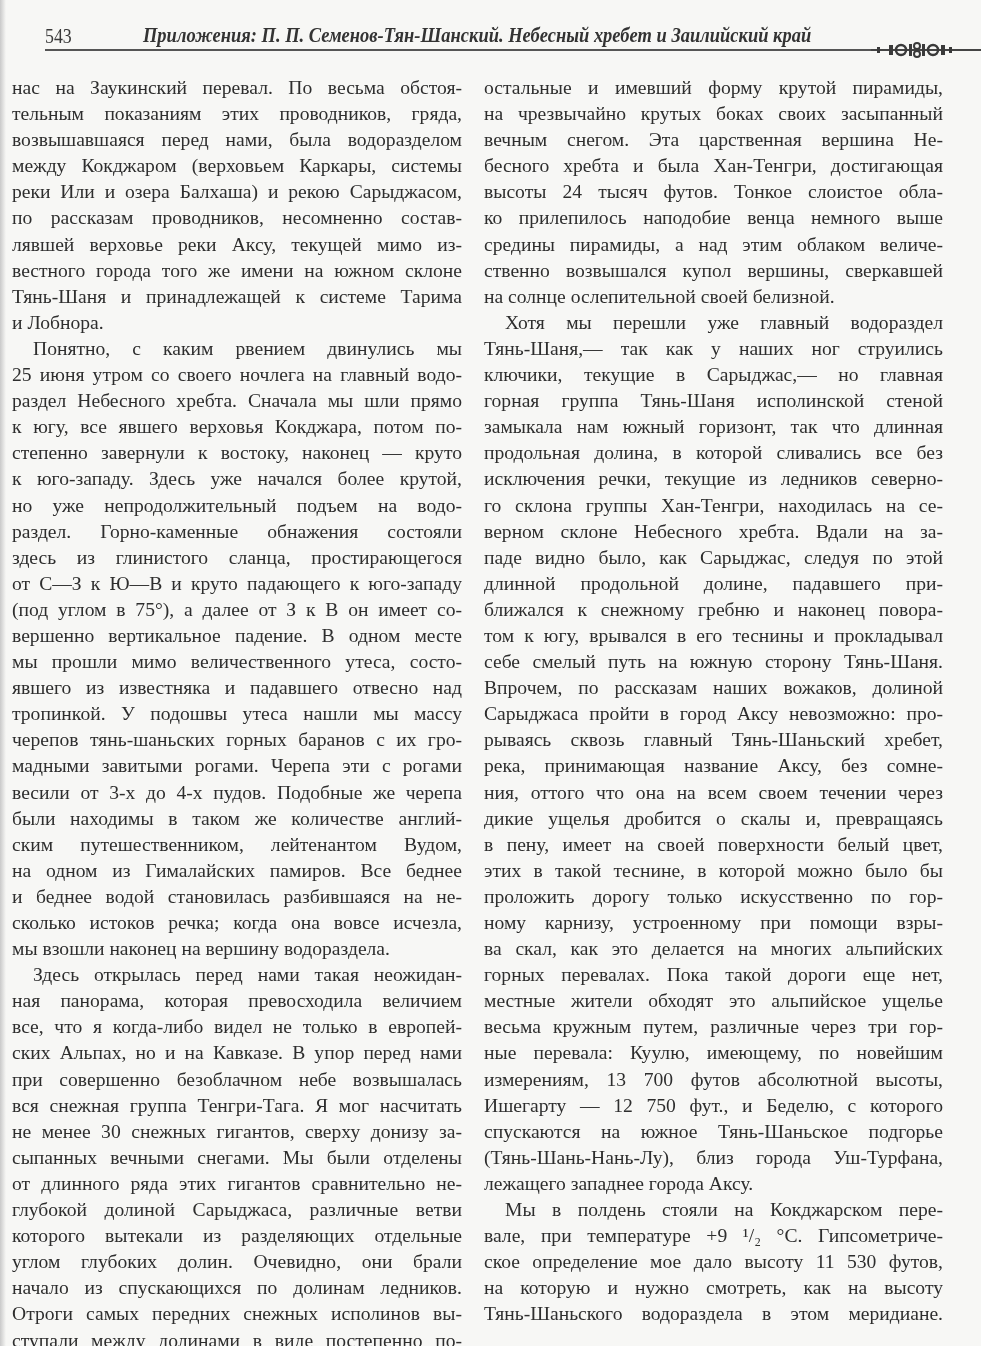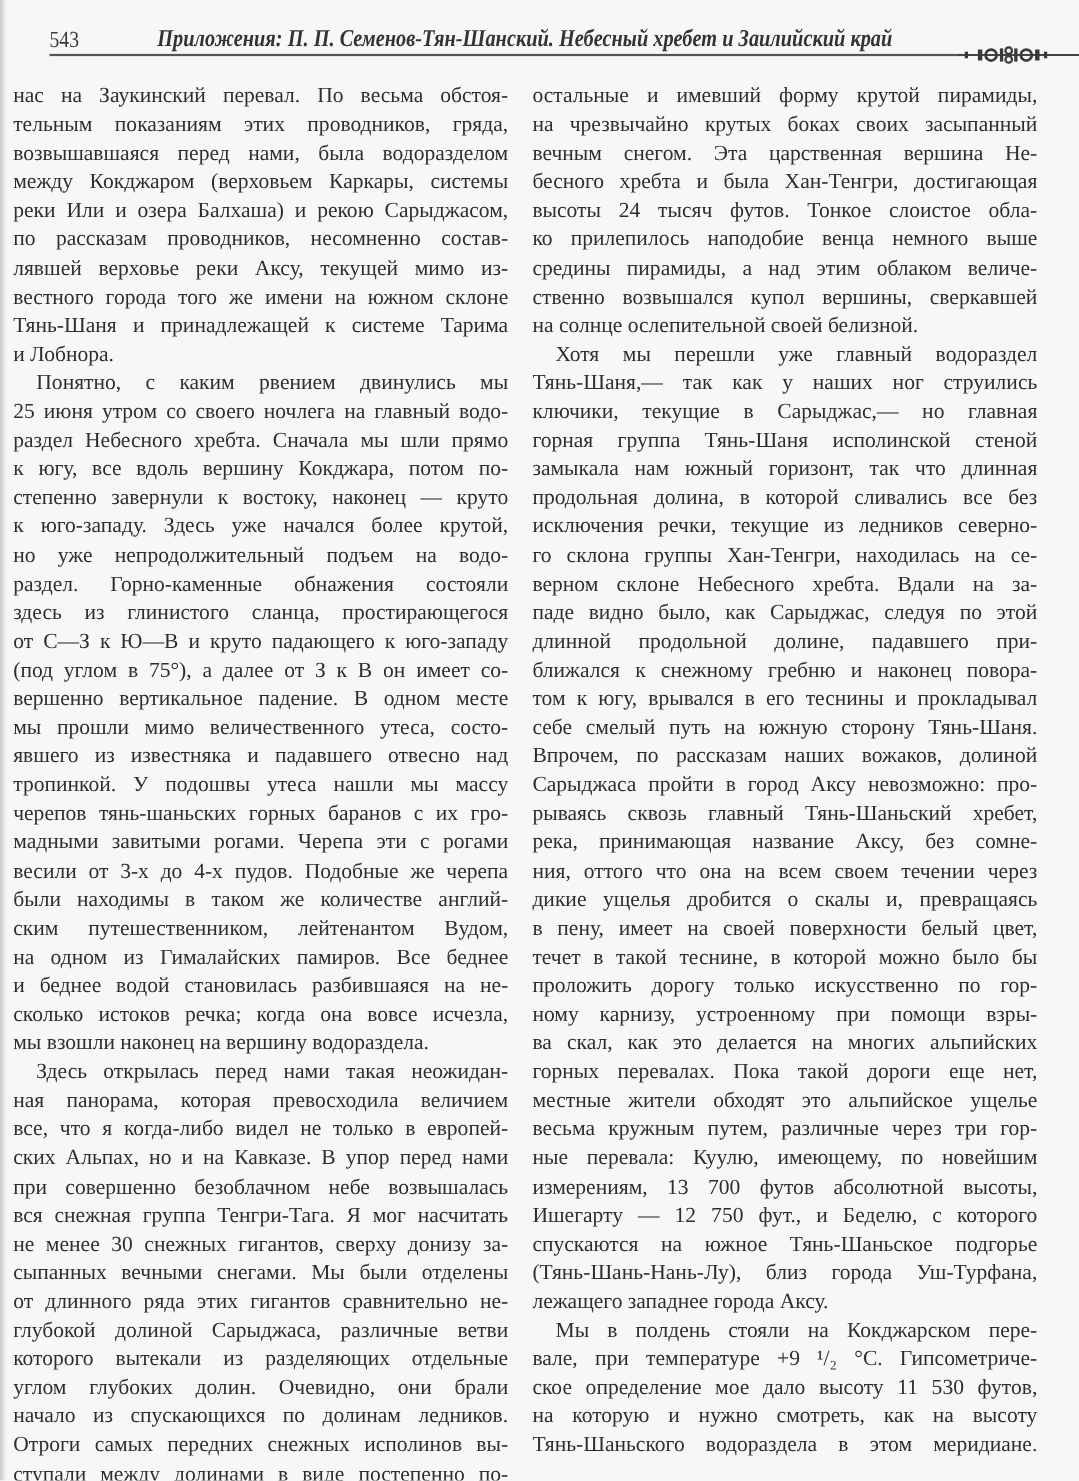--- a/index.html
+++ b/index.html
@@ -83,21 +83,21 @@
     <div class="line">между Кокджаром (верховьем Каркары, системы</div>
     <div class="line">реки Или и озера Балхаша) и рекою Сарыджасом,</div>
     <div class="line">по рассказам проводников, несомненно состав-</div>
     <div class="line">лявшей верховье реки Аксу, текущей мимо из-</div>
     <div class="line">вестного города того же имени на южном склоне</div>
     <div class="line">Тянь-Шаня и принадлежащей к системе Тарима</div>
     <div class="line last">и Лобнора.</div>
     <div class="line indent">Понятно, с каким рвением двинулись мы</div>
     <div class="line">25 июня утром со своего ночлега на главный водо-</div>
     <div class="line">раздел Небесного хребта. Сначала мы шли прямо</div>
-    <div class="line">к югу, все вдоль вершину Кокджара, потом по-</div>
+    <div class="line">к югу, все явшего верховья Кокджара, потом по-</div>
     <div class="line">степенно завернули к востоку, наконец — круто</div>
     <div class="line">к юго-западу. Здесь уже начался более крутой,</div>
     <div class="line">но уже непродолжительный подъем на водо-</div>
     <div class="line">раздел. Горно-каменные обнажения состояли</div>
     <div class="line">здесь из глинистого сланца, простирающегося</div>
     <div class="line">от С—З к Ю—В и круто падающего к юго-западу</div>
     <div class="line">(под углом в 75°), а далее от З к В он имеет со-</div>
     <div class="line">вершенно вертикальное падение. В одном месте</div>
     <div class="line">мы прошли мимо величественного утеса, состо-</div>
     <div class="line">явшего из известняка и падавшего отвесно над</div>
@@ -151,21 +151,21 @@
     <div class="line">ближался к снежному гребню и наконец повора-</div>
     <div class="line">том к югу, врывался в его теснины и прокладывал</div>
     <div class="line">себе смелый путь на южную сторону Тянь-Шаня.</div>
     <div class="line">Впрочем, по рассказам наших вожаков, долиной</div>
     <div class="line">Сарыджаса пройти в город Аксу невозможно: про-</div>
     <div class="line">рываясь сквозь главный Тянь-Шаньский хребет,</div>
     <div class="line">река, принимающая название Аксу, без сомне-</div>
     <div class="line">ния, оттого что она на всем своем течении через</div>
     <div class="line">дикие ущелья дробится о скалы и, превращаясь</div>
     <div class="line">в пену, имеет на своей поверхности белый цвет,</div>
-    <div class="line">течет в такой теснине, в которой можно было бы</div>
+    <div class="line">этих в такой теснине, в которой можно было бы</div>
     <div class="line">проложить дорогу только искусственно по гор-</div>
     <div class="line">ному карнизу, устроенному при помощи взры-</div>
     <div class="line">ва скал, как это делается на многих альпийских</div>
     <div class="line">горных перевалах. Пока такой дороги еще нет,</div>
     <div class="line">местные жители обходят это альпийское ущелье</div>
     <div class="line">весьма кружным путем, различные через три гор-</div>
     <div class="line">ные перевала: Куулю, имеющему, по новейшим</div>
     <div class="line">измерениям, 13 700 футов абсолютной высоты,</div>
     <div class="line">Ишегарту — 12 750 фут., и Беделю, с которого</div>
     <div class="line">спускаются на южное Тянь-Шаньское подгорье</div>

